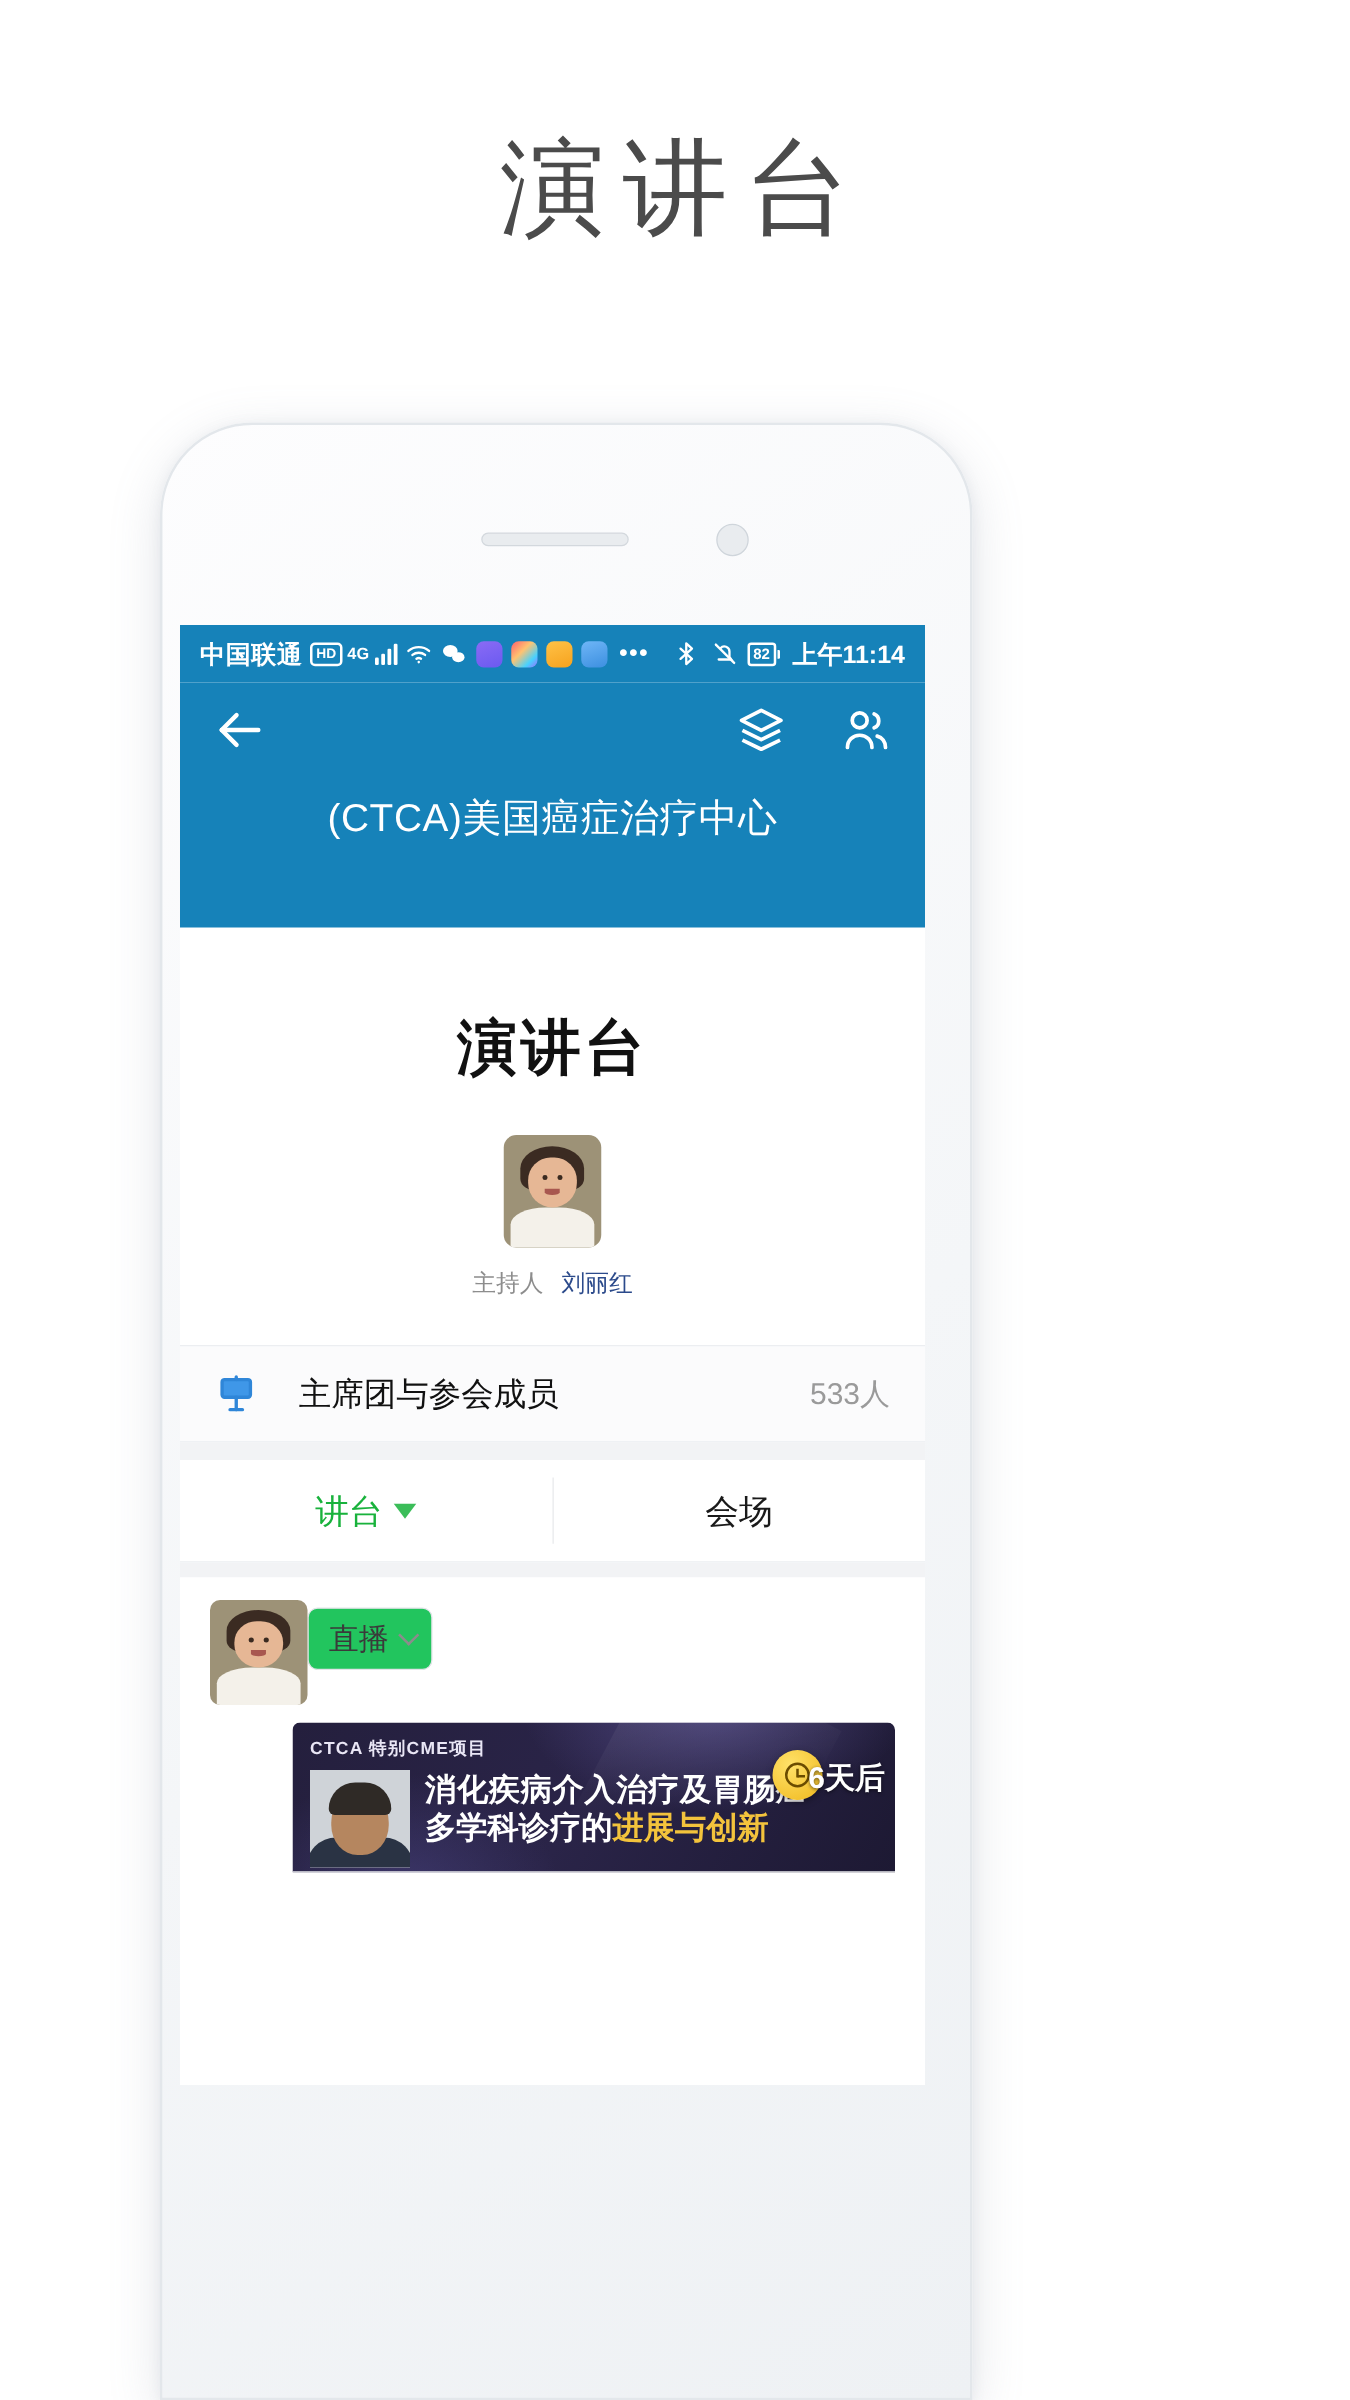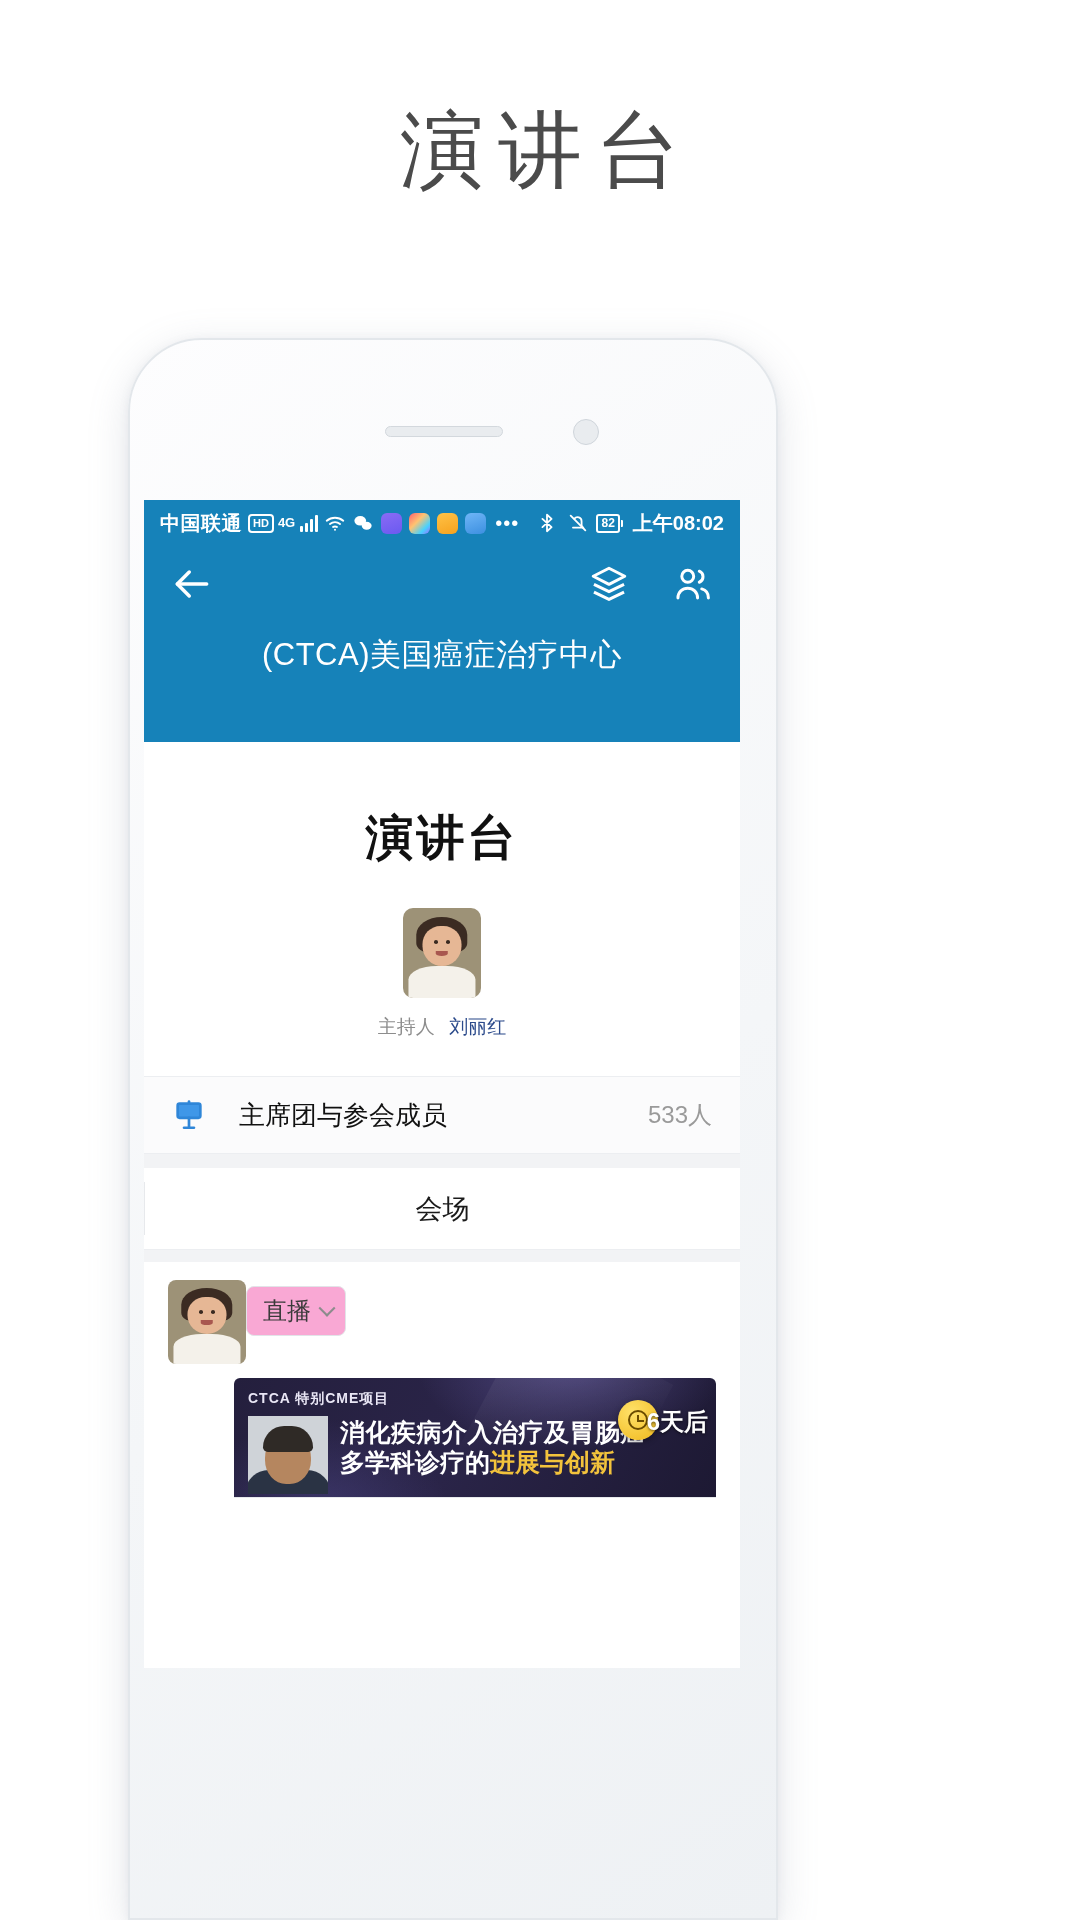--- a/index.html
+++ b/index.html
@@ -200,21 +200,21 @@
   .post-avatar {
     width:78px; height:84px; border-radius:8px; background:#9d9277;
     overflow:hidden; flex:none; position:relative;
   }
   .post-meta { margin-left:20px; flex:1; padding-top:8px; }
   .post-name { font-size:28px; color:#2b4a8b; display:inline; }
   .post-role { font-size:25px; color:#9b9b9b; display:inline; margin-left:14px; }
   .post-action {
     margin-top:6px;
     border:1px solid #e2e4e8; border-radius:8px;
-    background:#f9a8d4;
+    background:#22c55e;
     padding:8px 12px 8px 16px;
     display:flex; align-items:center; gap:10px;
     font-size:24px; color:#3a3a3a;
     flex:none;
   }
   .chev {
     width:12px; height:12px;
     border-right:2px solid #8c8c8c;
     border-bottom:2px solid #8c8c8c;
     transform:rotate(45deg) translate(-2px,-2px);
@@ -363,21 +363,21 @@
       </div>
       <div class="sb-right">
         <svg class="sb-ic" viewBox="0 0 24 24" fill="none" stroke="#fff" stroke-width="2" stroke-linecap="round" stroke-linejoin="round">
           <path d="M7 7.5L17 16.5 12 21V3l5 4.5L7 16.5"></path>
         </svg>
         <svg class="sb-ic" viewBox="0 0 24 24" fill="none" stroke="#fff" stroke-width="2" stroke-linecap="round">
           <path d="M6.5 17h11l-1.6-2.3V10a4.4 4.4 0 0 0-7.8-2.8"></path>
             <path d="M4 4l16 16"></path>
         </svg>
         <span class="sb-batt">82</span>
-        <span class="sb-time">上午08:02</span>
+        <span class="sb-time">上午11:14</span>
       </div>
     </div>
 
     <div class="app-header">
       <div class="ah-icons">
         <svg width="44" height="44" viewBox="0 0 24 24" fill="none" stroke="#fff" stroke-width="1.9" stroke-linecap="round" stroke-linejoin="round">
           <path d="M20 12H4"></path>
             <path d="M10.5 5.5L4 12l6.5 6.5"></path>
         </svg>
         <div class="ah-right">
@@ -421,20 +421,24 @@
           <path d="M8.5 21h7"></path>
           <path d="M12 2.5v1.5"></path>
       </svg>
       <span class="members-label">主席团与参会成员</span>
       <span class="members-count">533人</span>
     </div>
 
     <div class="gap-grey"></div>
 
     <div class="tabs">
+      <div class="tab active">
+        <span>讲台</span>
+        <span class="tri-down"></span>
+      </div>
       <div class="tab-sep"></div>
       <div class="tab inactive">
         <span>会场</span>
       </div>
     </div>
 
     <div class="gap-grey2"></div>
 
     <div class="post">
       <div class="post-head">

